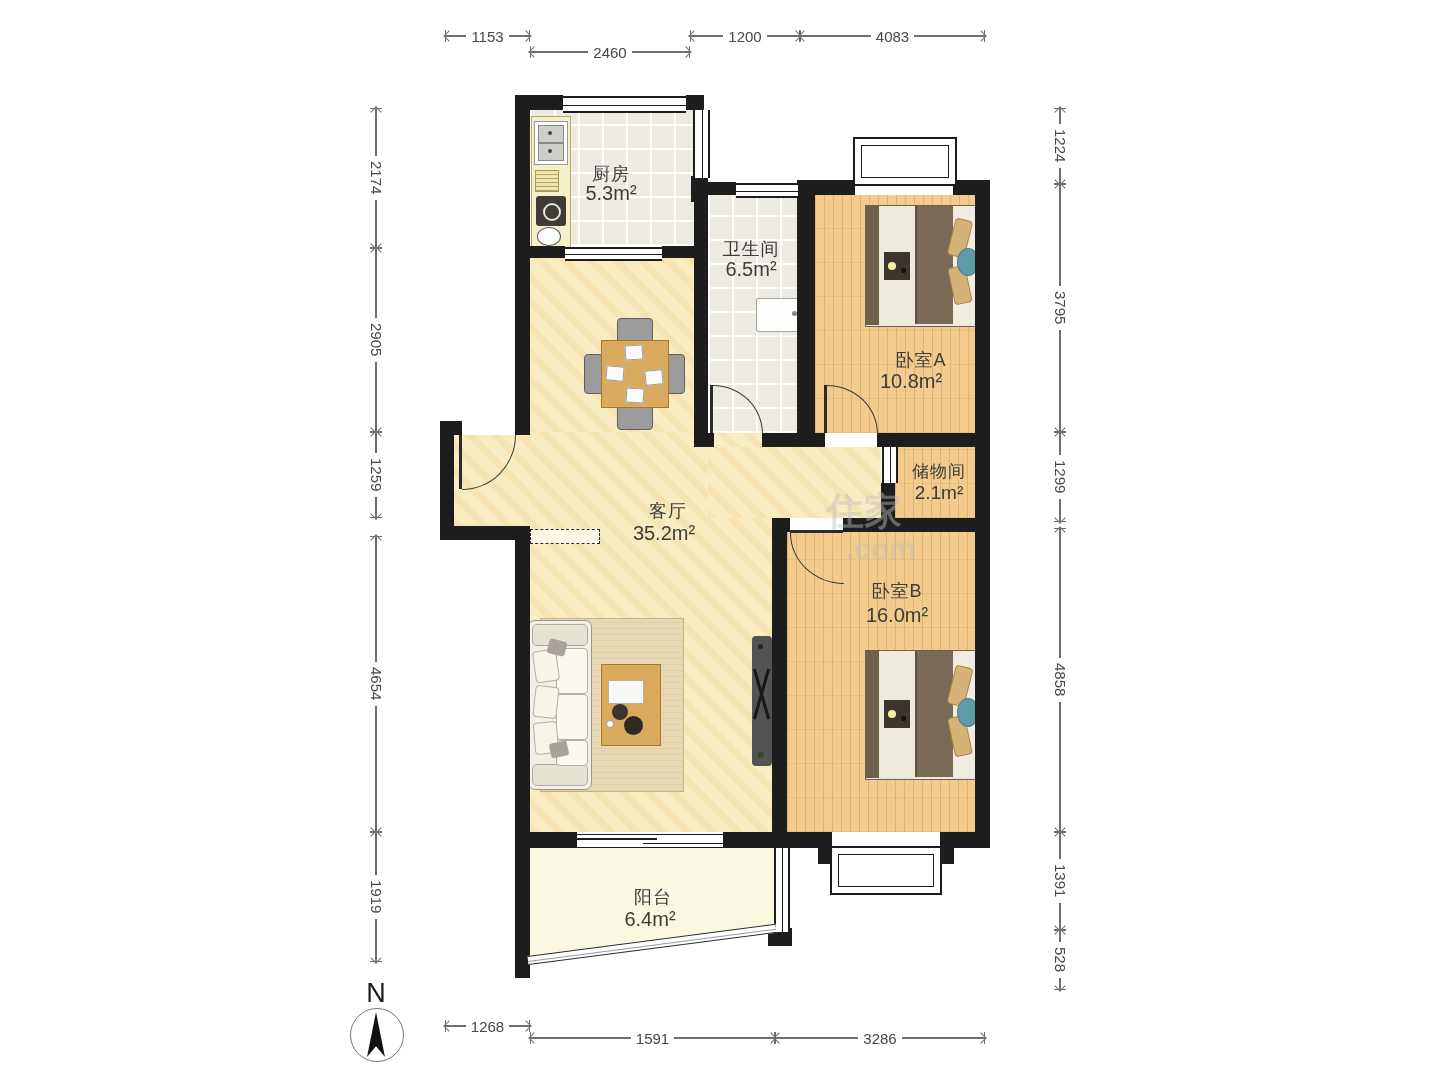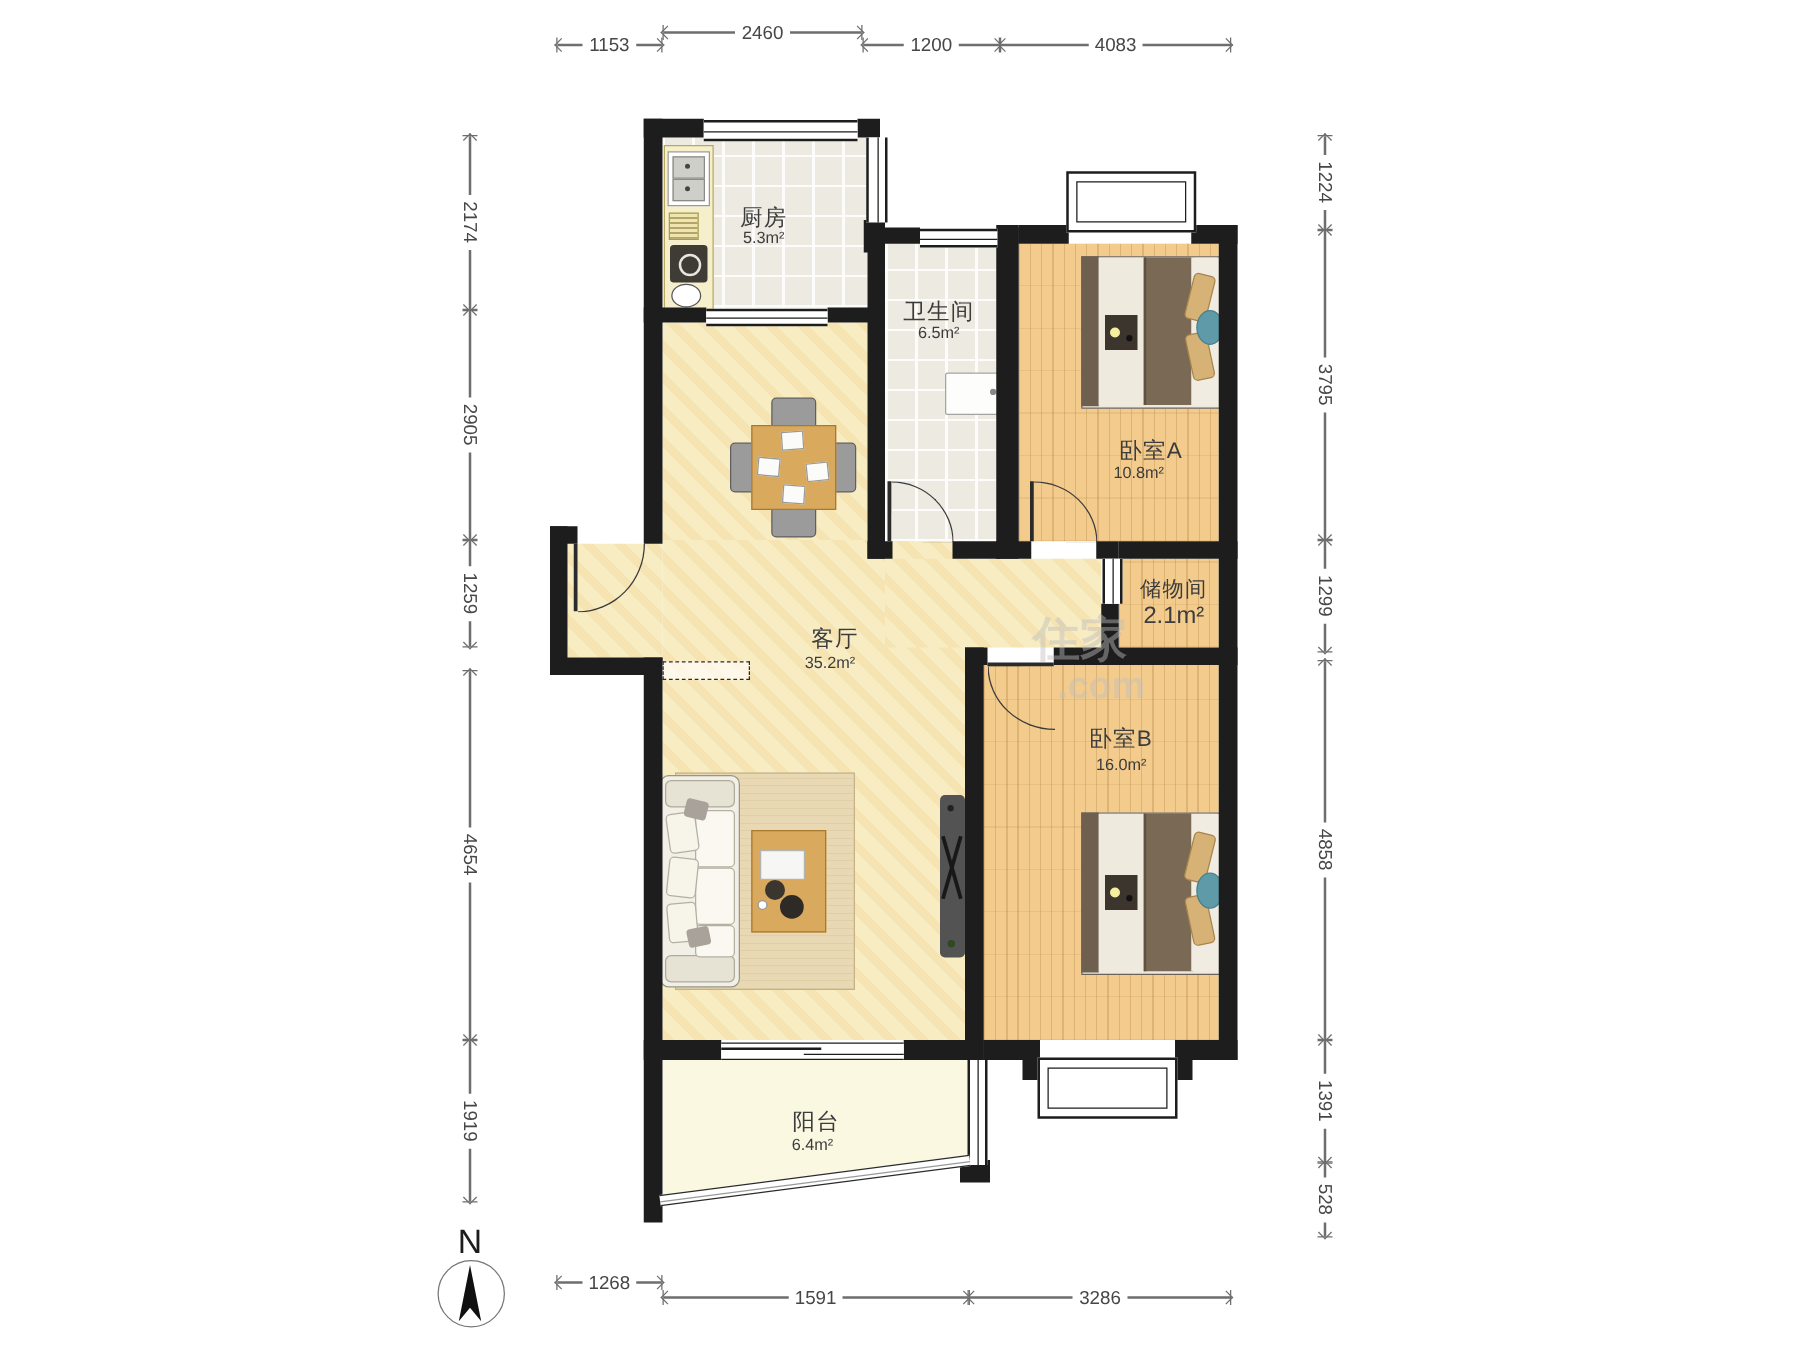--- a/index.html
+++ b/index.html
@@ -31,21 +31,21 @@
   .arc{position:absolute;z-index:4;}
   .leaf{position:absolute;background:#2b2b2b;z-index:4;}
   .rail{position:absolute;background:#fff;border-top:1.5px solid #2b2b2b;border-bottom:1.5px solid #2b2b2b;z-index:4;}
   .rail::after{content:'';position:absolute;left:0;right:0;top:50%;height:1px;background:#9a9a9a;}
   .beam{position:absolute;border:1.6px dashed #2b2b2b;background:rgba(255,255,255,.65);z-index:4;}
   
   .fur{position:absolute;z-index:2;}
   
   .lbl{position:absolute;z-index:5;text-align:center;color:#3c3c3c;}
   .lbl-name{font-size:18px;letter-spacing:1px;}
-  .lbl-area{font-size:13px;}
+  .lbl-area{font-size:20px;}
   
   .wm{position:absolute;z-index:6;color:rgba(190,190,190,.45);font-weight:bold;}
   
   .hdim{position:absolute;height:16px;display:flex;align-items:center;z-index:0;color:#474747;}
   .hdim .tick{width:1.4px;height:12px;background:#6e6e6e;}
   .hdim .ln{flex:1;height:1.2px;background:#6e6e6e;position:relative;}
   .hdim .lbl-d{padding:0 5px;font-size:15px;white-space:nowrap;}
   .vdim{position:absolute;width:16px;display:flex;flex-direction:column;align-items:center;z-index:0;color:#474747;}
   .vdim .tick{height:1.4px;width:12px;background:#6e6e6e;}
   .vdim .ln{flex:1;width:1.2px;background:#6e6e6e;position:relative;}
@@ -70,21 +70,21 @@
       <i class="tick"></i>
       <span class="ln">
         <i class="ar ar-l"></i>
       </span>
       <span class="lbl-d">1153</span>
       <span class="ln">
         <i class="ar ar-r"></i>
       </span>
       <i class="tick"></i>
     </div>
-  <div class="hdim" style="left:530px;top:18px;width:160px">
+  <div class="hdim" style="left:530px;top:44px;width:160px">
       <i class="tick"></i>
       <span class="ln">
         <i class="ar ar-l"></i>
       </span>
       <span class="lbl-d">2460</span>
       <span class="ln">
         <i class="ar ar-r"></i>
       </span>
       <i class="tick"></i>
     </div>

